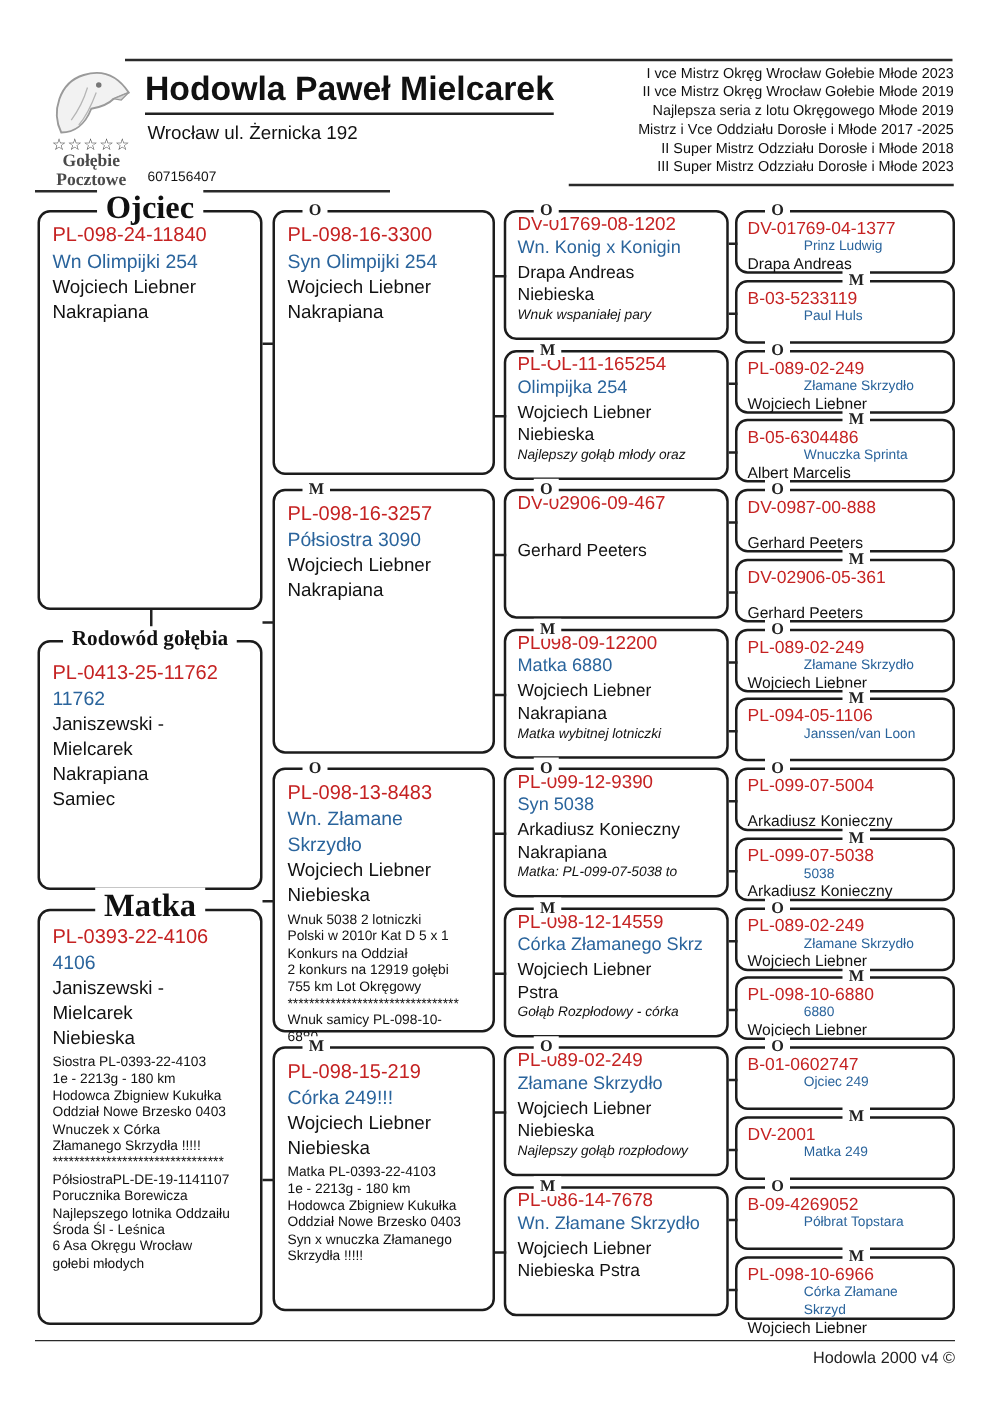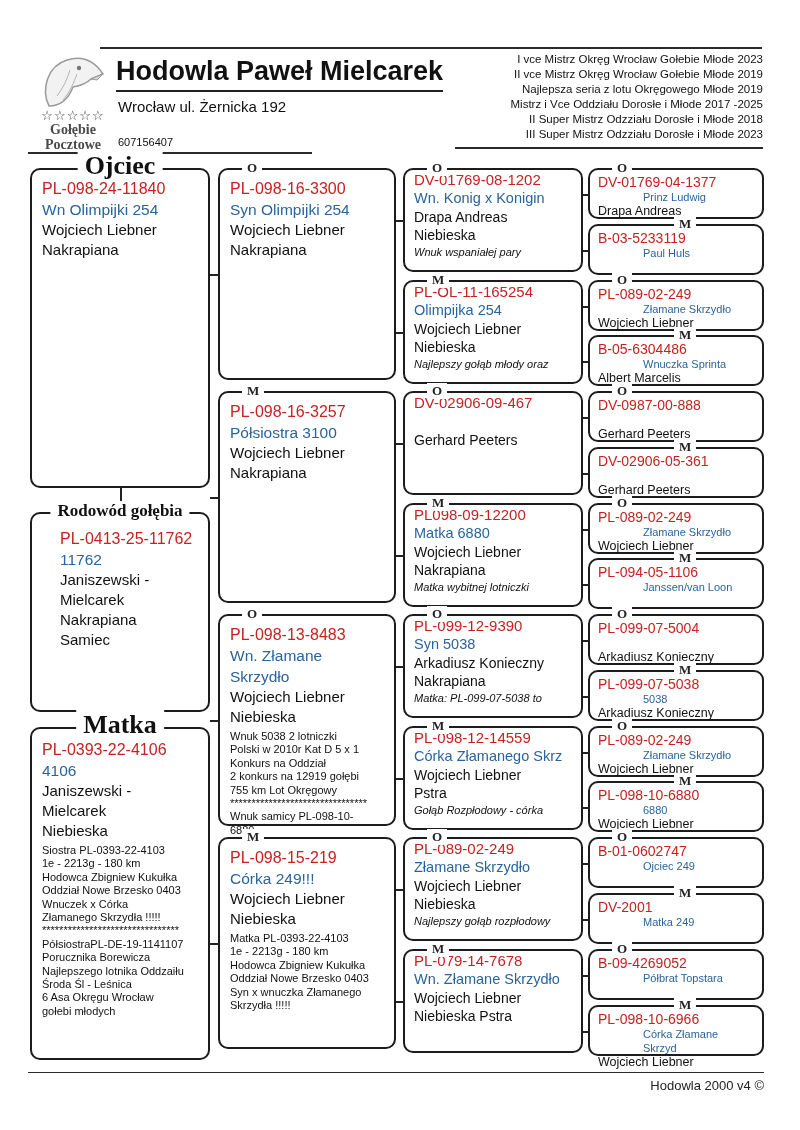--- a/index.html
+++ b/index.html
@@ -92,21 +92,21 @@
     <div class="pad1">
       <div class="ring r1">PL-098-24-11840</div>
       <div class="n1">Wn Olimpijki 254</div>
       <div class="b1">Wojciech Liebner</div>
       <div class="b1">Nakrapiana</div>
     </div>
   </div>
 
   <div class="vconn" style="left:120px;top:488px;height:24px;"></div>
 
-  <div class="box" style="left:30px;top:512px;width:180px;height:200px;padding-left:18px;">
+  <div class="box" style="left:30px;top:512px;width:180px;height:200px;">
     <span class="legend lg-mid">Rodowód gołębia</span>
     <div class="pad1" style="padding-top:14px;">
       <div class="ring r1">PL-0413-25-11762</div>
       <div class="n1">11762</div>
       <div class="b1">Janiszewski - Mielcarek</div>
       <div class="b1">Nakrapiana</div>
       <div class="b1">Samiec</div>
     </div>
   </div>
 
@@ -143,21 +143,21 @@
       <div class="b1">Wojciech Liebner</div>
       <div class="b1">Nakrapiana</div>
       <div class="note"></div>
     </div>
   </div>
 
   <div class="box g2" style="left:218px;top:391px;width:178px;height:212px;">
     <span class="marker">M</span>
     <div class="pad1">
       <div class="ring r1">PL-098-16-3257</div>
-      <div class="n1">Półsiostra 3100</div>
+      <div class="n1">Półsiostra 3090</div>
       <div class="b1">Wojciech Liebner</div>
       <div class="b1">Nakrapiana</div>
       <div class="note"></div>
     </div>
   </div>
 
   <div class="box g2" style="left:218px;top:614px;width:178px;height:212px;">
     <span class="marker">O</span>
     <div class="pad1">
       <div class="ring r1">PL-098-13-8483</div>
@@ -265,21 +265,21 @@
       <div class="n3">Złamane Skrzydło</div>
       <div class="b3">Wojciech Liebner</div>
       <div class="b3">Niebieska</div>
       <div class="note3">Najlepszy gołąb rozpłodowy</div>
     </div>
   </div>
 
   <div class="box g3" style="left:403px;top:949px;width:180px;height:104px;">
     <span class="marker">M</span>
     <div class="pad3">
-      <div class="ring r3">PL-079-14-7678</div>
+      <div class="ring r3">PL-086-14-7678</div>
       <div class="n3">Wn. Złamane Skrzydło</div>
       <div class="b3">Wojciech Liebner</div>
       <div class="b3">Niebieska Pstra</div>
       <div class="note3"></div>
     </div>
   </div>
 
   <div class="box g4" style="left:588px;top:168px;width:176px;height:51px;">
     <span class="marker">O</span>
     <div class="pad4">

